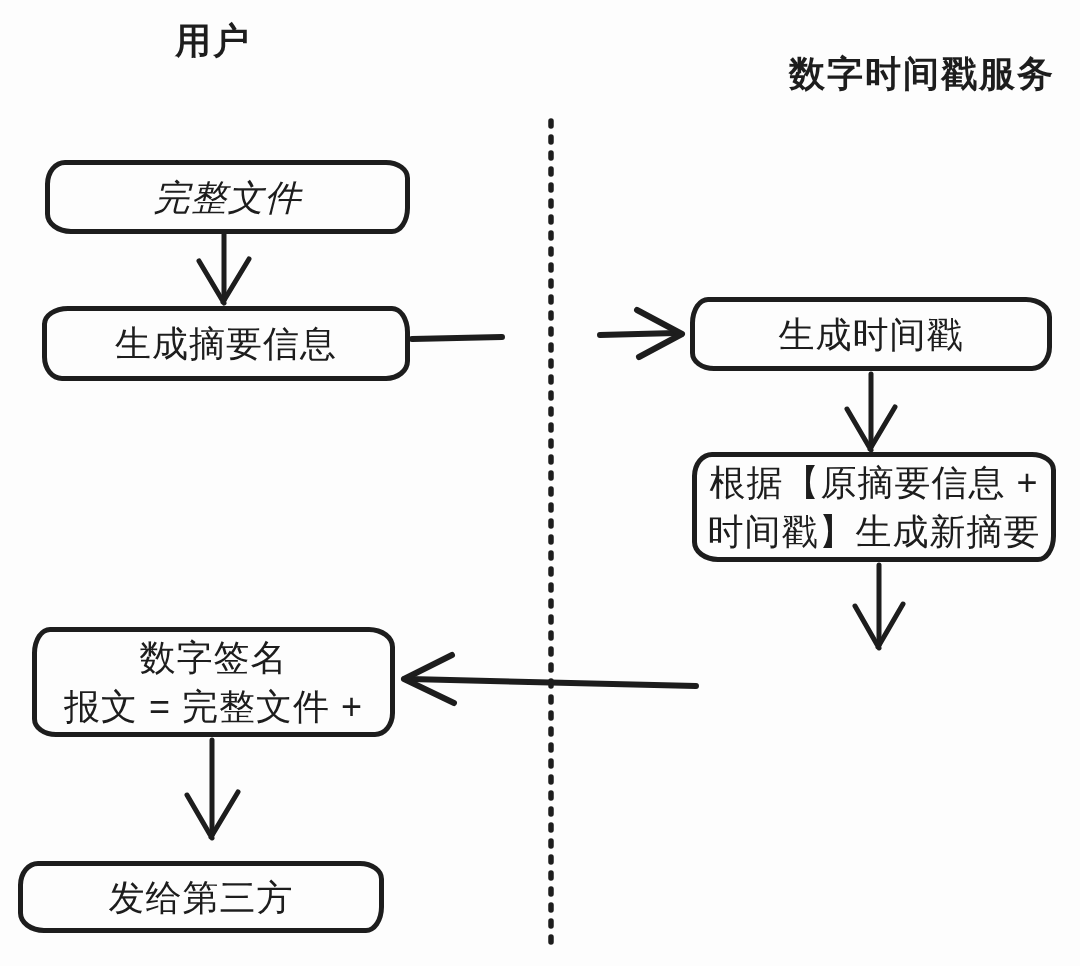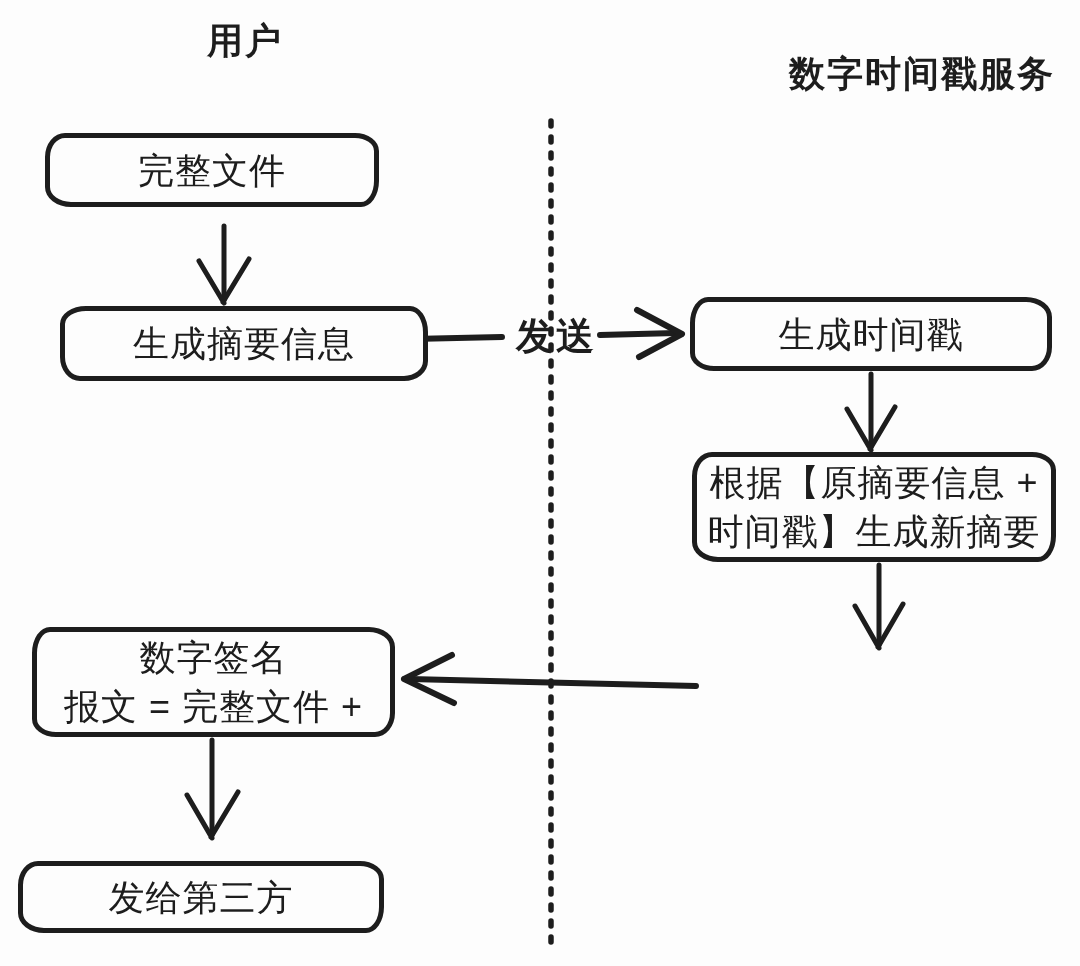--- a/index.html
+++ b/index.html
@@ -32,21 +32,21 @@
     stroke-linejoin: round;
   }
   .lane-header {
     position: absolute;
     font-size: 36px;
     font-weight: 600;
     letter-spacing: 2px;
     color: #1d1d1d;
     white-space: nowrap;
   }
-  .lane-header.left  { left: 175px; top: 17px; width: 140px; text-align: center; }
+  .lane-header.left  { left: 175px; top: 17px; width: 140px; }
   .lane-header.right { left: 787px; top: 22px; width: 270px; text-align: center; margin-top: 28px; }
   .flow-box {
     position: absolute;
     box-sizing: border-box;
     border: 5px solid #1d1d1d;
     background: #fdfdfd;
     display: flex;
     flex-direction: column;
     align-items: center;
     justify-content: center;
@@ -55,22 +55,22 @@
     line-height: 49px;
     text-align: center;
     letter-spacing: 1px;
     color: #1d1d1d;
     white-space: nowrap;
   }
   
   .r1 { border-radius: 20px 24px 18px 26px / 24px 18px 26px 20px; }
   .r2 { border-radius: 26px 18px 24px 20px / 18px 26px 20px 24px; }
   .r3 { border-radius: 18px 26px 20px 24px / 26px 20px 24px 18px; }
-  .box-complete-file      { left: 45px;  top: 133px; width: 334px; height: 74px; }
-  .box-generate-digest    { left: 42px;  top: 306px; width: 368px; height: 75px; margin-left: 18px; }
+  .box-complete-file      { left: 45px;  top: 160px; width: 365px; height: 74px; font-style: italic; }
+  .box-generate-digest    { left: 42px;  top: 306px; width: 368px; height: 75px; }
   .box-generate-timestamp { left: 690px; top: 297px; width: 362px; height: 74px; }
   .box-new-digest         { left: 692px; top: 452px; width: 364px; height: 110px; }
   .box-generate-signature { left: 700px; top: 650px; width: 358px; height: 74px; }
   .box-message            { left: 32px;  top: 627px; width: 363px; height: 110px; }
   .box-third-party        { left: 18px;  top: 841px; width: 366px; height: 72px; margin-top: 20px; }
   .edge-label {
     position: absolute;
     left: 506px;
     top: 311px;
     width: 100px;
@@ -127,21 +127,20 @@
   <div class="lane-header right">数字时间戳服务</div>
 
   <div class="flow-box r1 box-complete-file">
     <span>完整文件</span>
   </div>
 
   <div class="flow-box r2 box-generate-digest">
     <span>生成摘要信息</span>
   </div>
 
-  <div class="edge-label">发送</div>
 
   <div class="flow-box r3 box-generate-timestamp">
     <span>生成时间戳</span>
   </div>
 
   <div class="flow-box r1 box-new-digest">
     <span>根据【原摘要信息 +</span>
     <span>时间戳】生成新摘要</span>
   </div>
 

